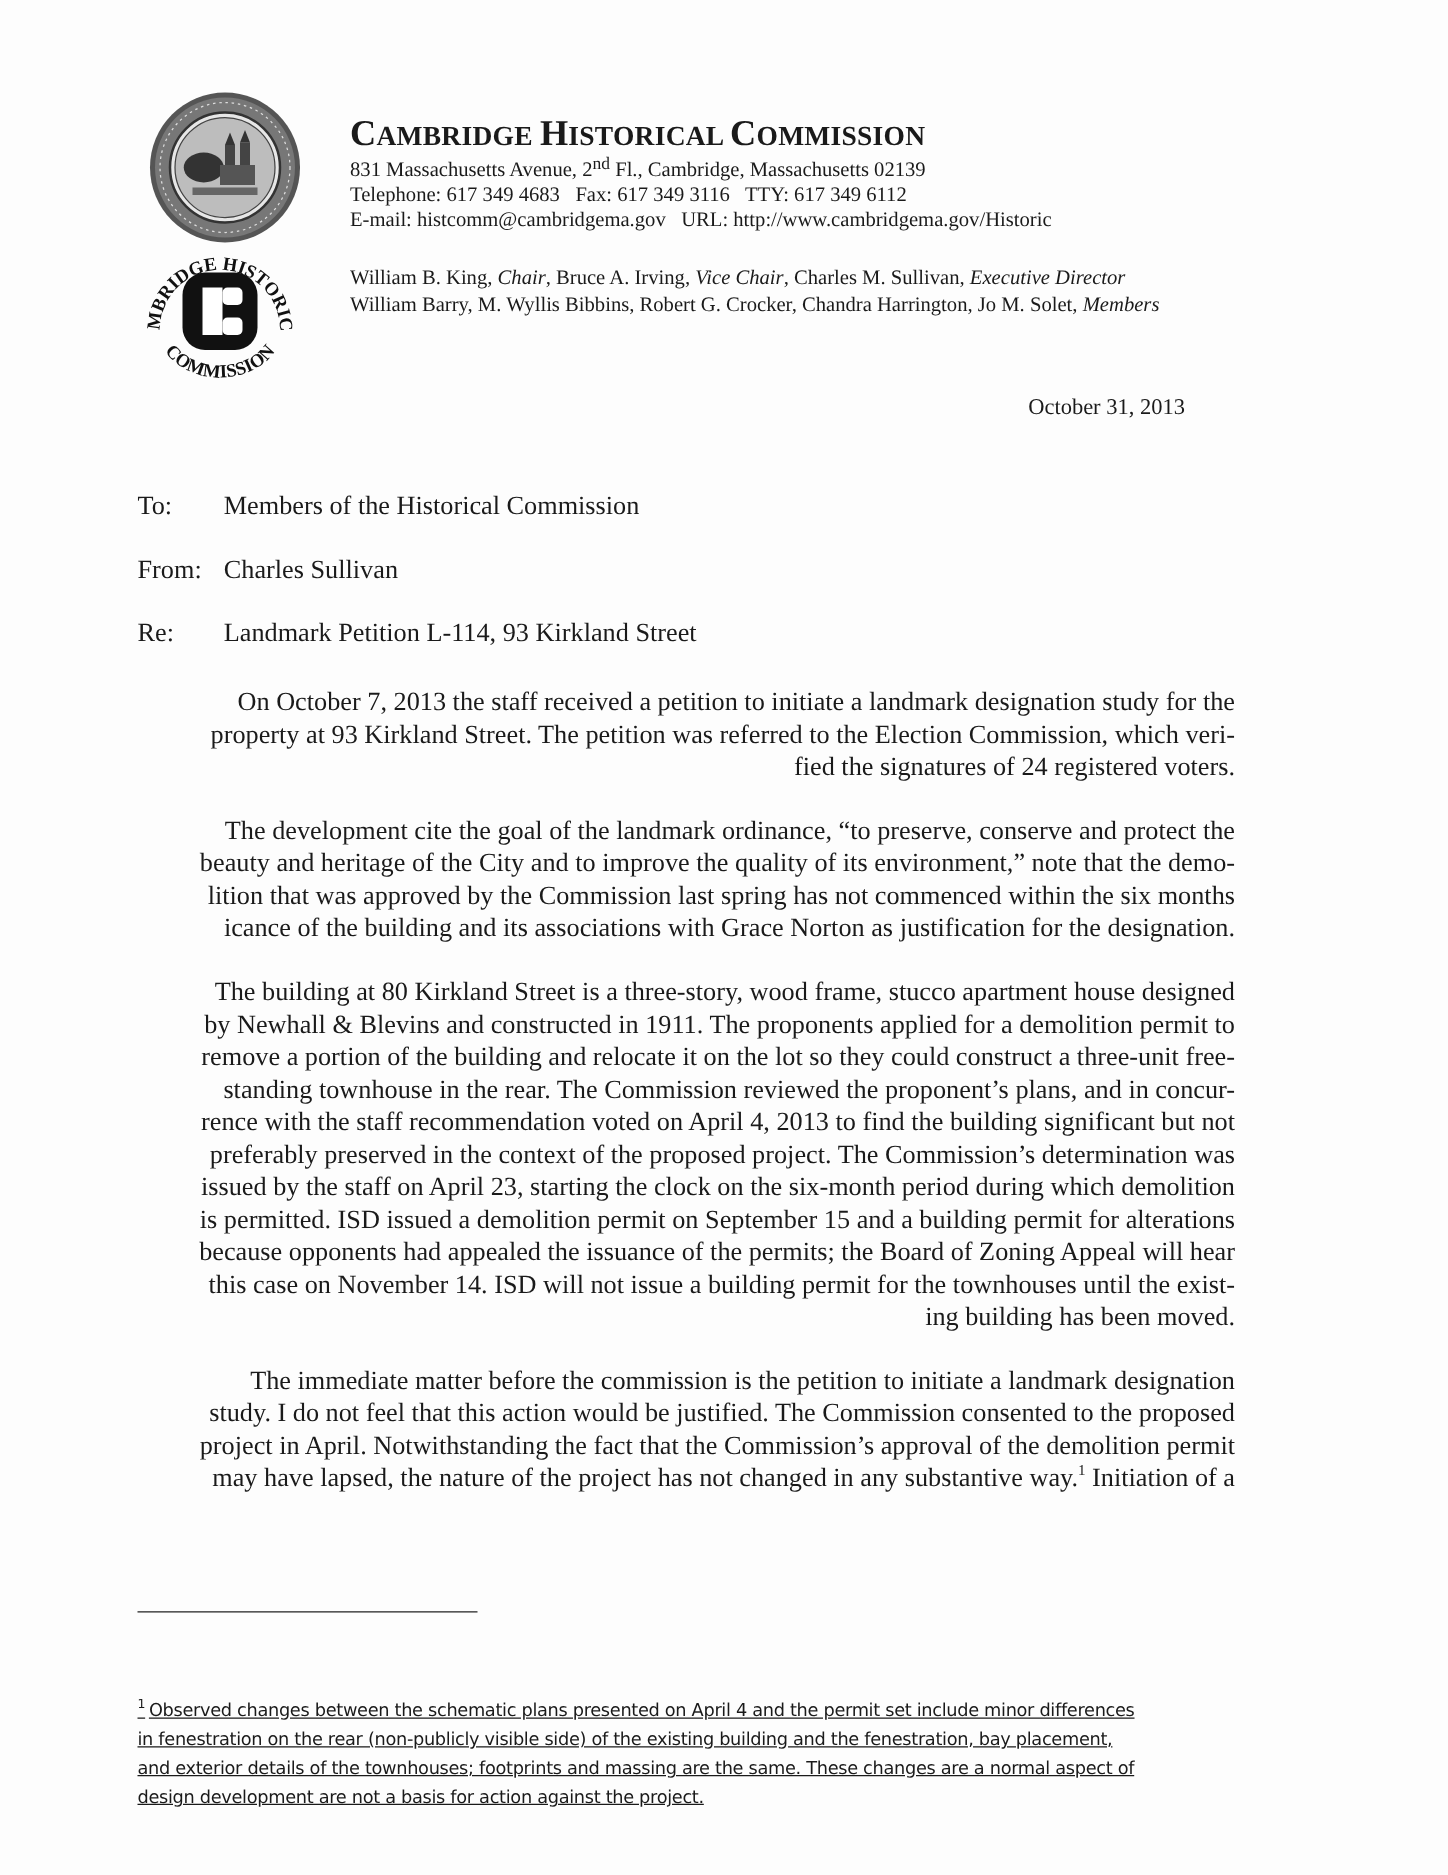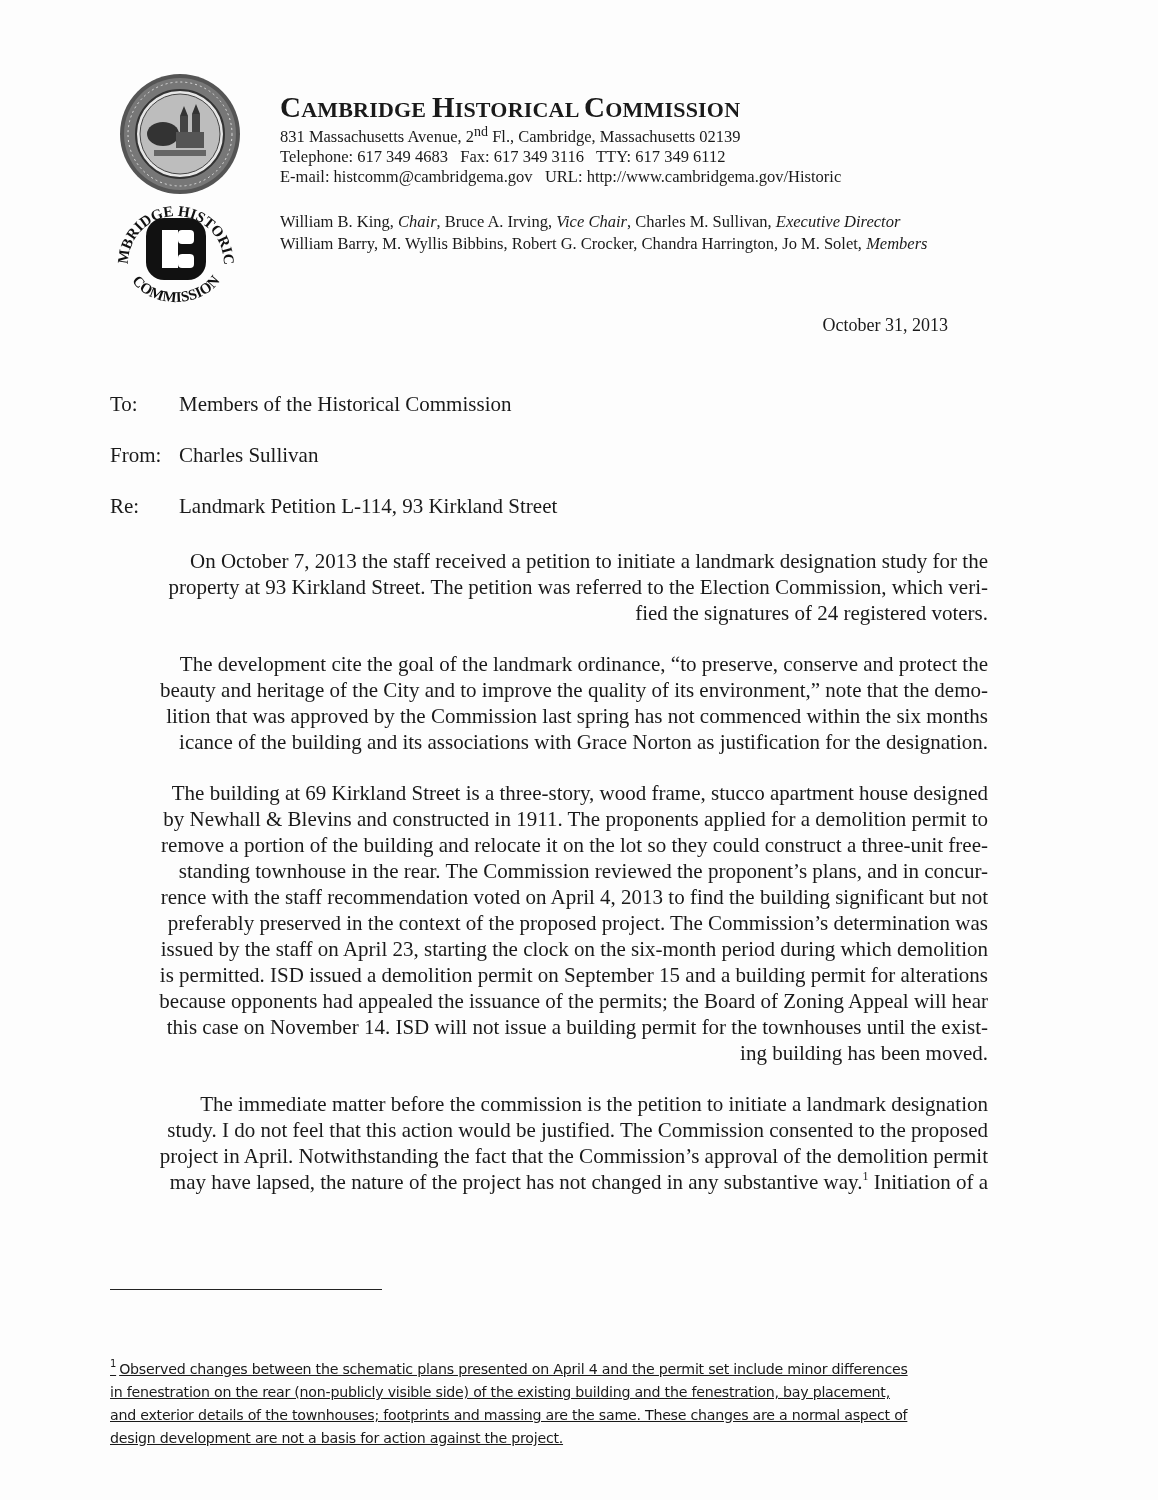--- a/index.html
+++ b/index.html
@@ -114,21 +114,21 @@
       <span class="ln">property at 93 Kirkland Street. The petition was referred to the Election Commission, which veri-</span>
       <span class="ln">fied the signatures of 24 registered voters.</span>
     </p>
     <p class="para">
       <span class="ln">The development cite the goal of the landmark ordinance, “to preserve, conserve and protect the</span>
       <span class="ln">beauty and heritage of the City and to improve the quality of its environment,” note that the demo-</span>
       <span class="ln">lition that was approved by the Commission last spring has not commenced within the six months</span>
       <span class="ln">icance of the building and its associations with Grace Norton as justification for the designation.</span>
     </p>
     <p class="para">
-      <span class="ln">The building at 69 Kirkland Street is a three-story, wood frame, stucco apartment house designed</span>
+      <span class="ln">The building at 80 Kirkland Street is a three-story, wood frame, stucco apartment house designed</span>
       <span class="ln">by Newhall &amp; Blevins and constructed in 1911. The proponents applied for a demolition permit to</span>
       <span class="ln">remove a portion of the building and relocate it on the lot so they could construct a three-unit free-</span>
       <span class="ln">standing townhouse in the rear. The Commission reviewed the proponent’s plans, and in concur-</span>
       <span class="ln">rence with the staff recommendation voted on April 4, 2013 to find the building significant but not</span>
       <span class="ln">preferably preserved in the context of the proposed project. The Commission’s determination was</span>
       <span class="ln">issued by the staff on April 23, starting the clock on the six-month period during which demolition</span>
       <span class="ln">is permitted. ISD issued a demolition permit on September 15 and a building permit for alterations</span>
       <span class="ln">because opponents had appealed the issuance of the permits; the Board of Zoning Appeal will hear</span>
       <span class="ln">this case on November 14. ISD will not issue a building permit for the townhouses until the exist-</span>
       <span class="ln">ing building has been moved.</span>

